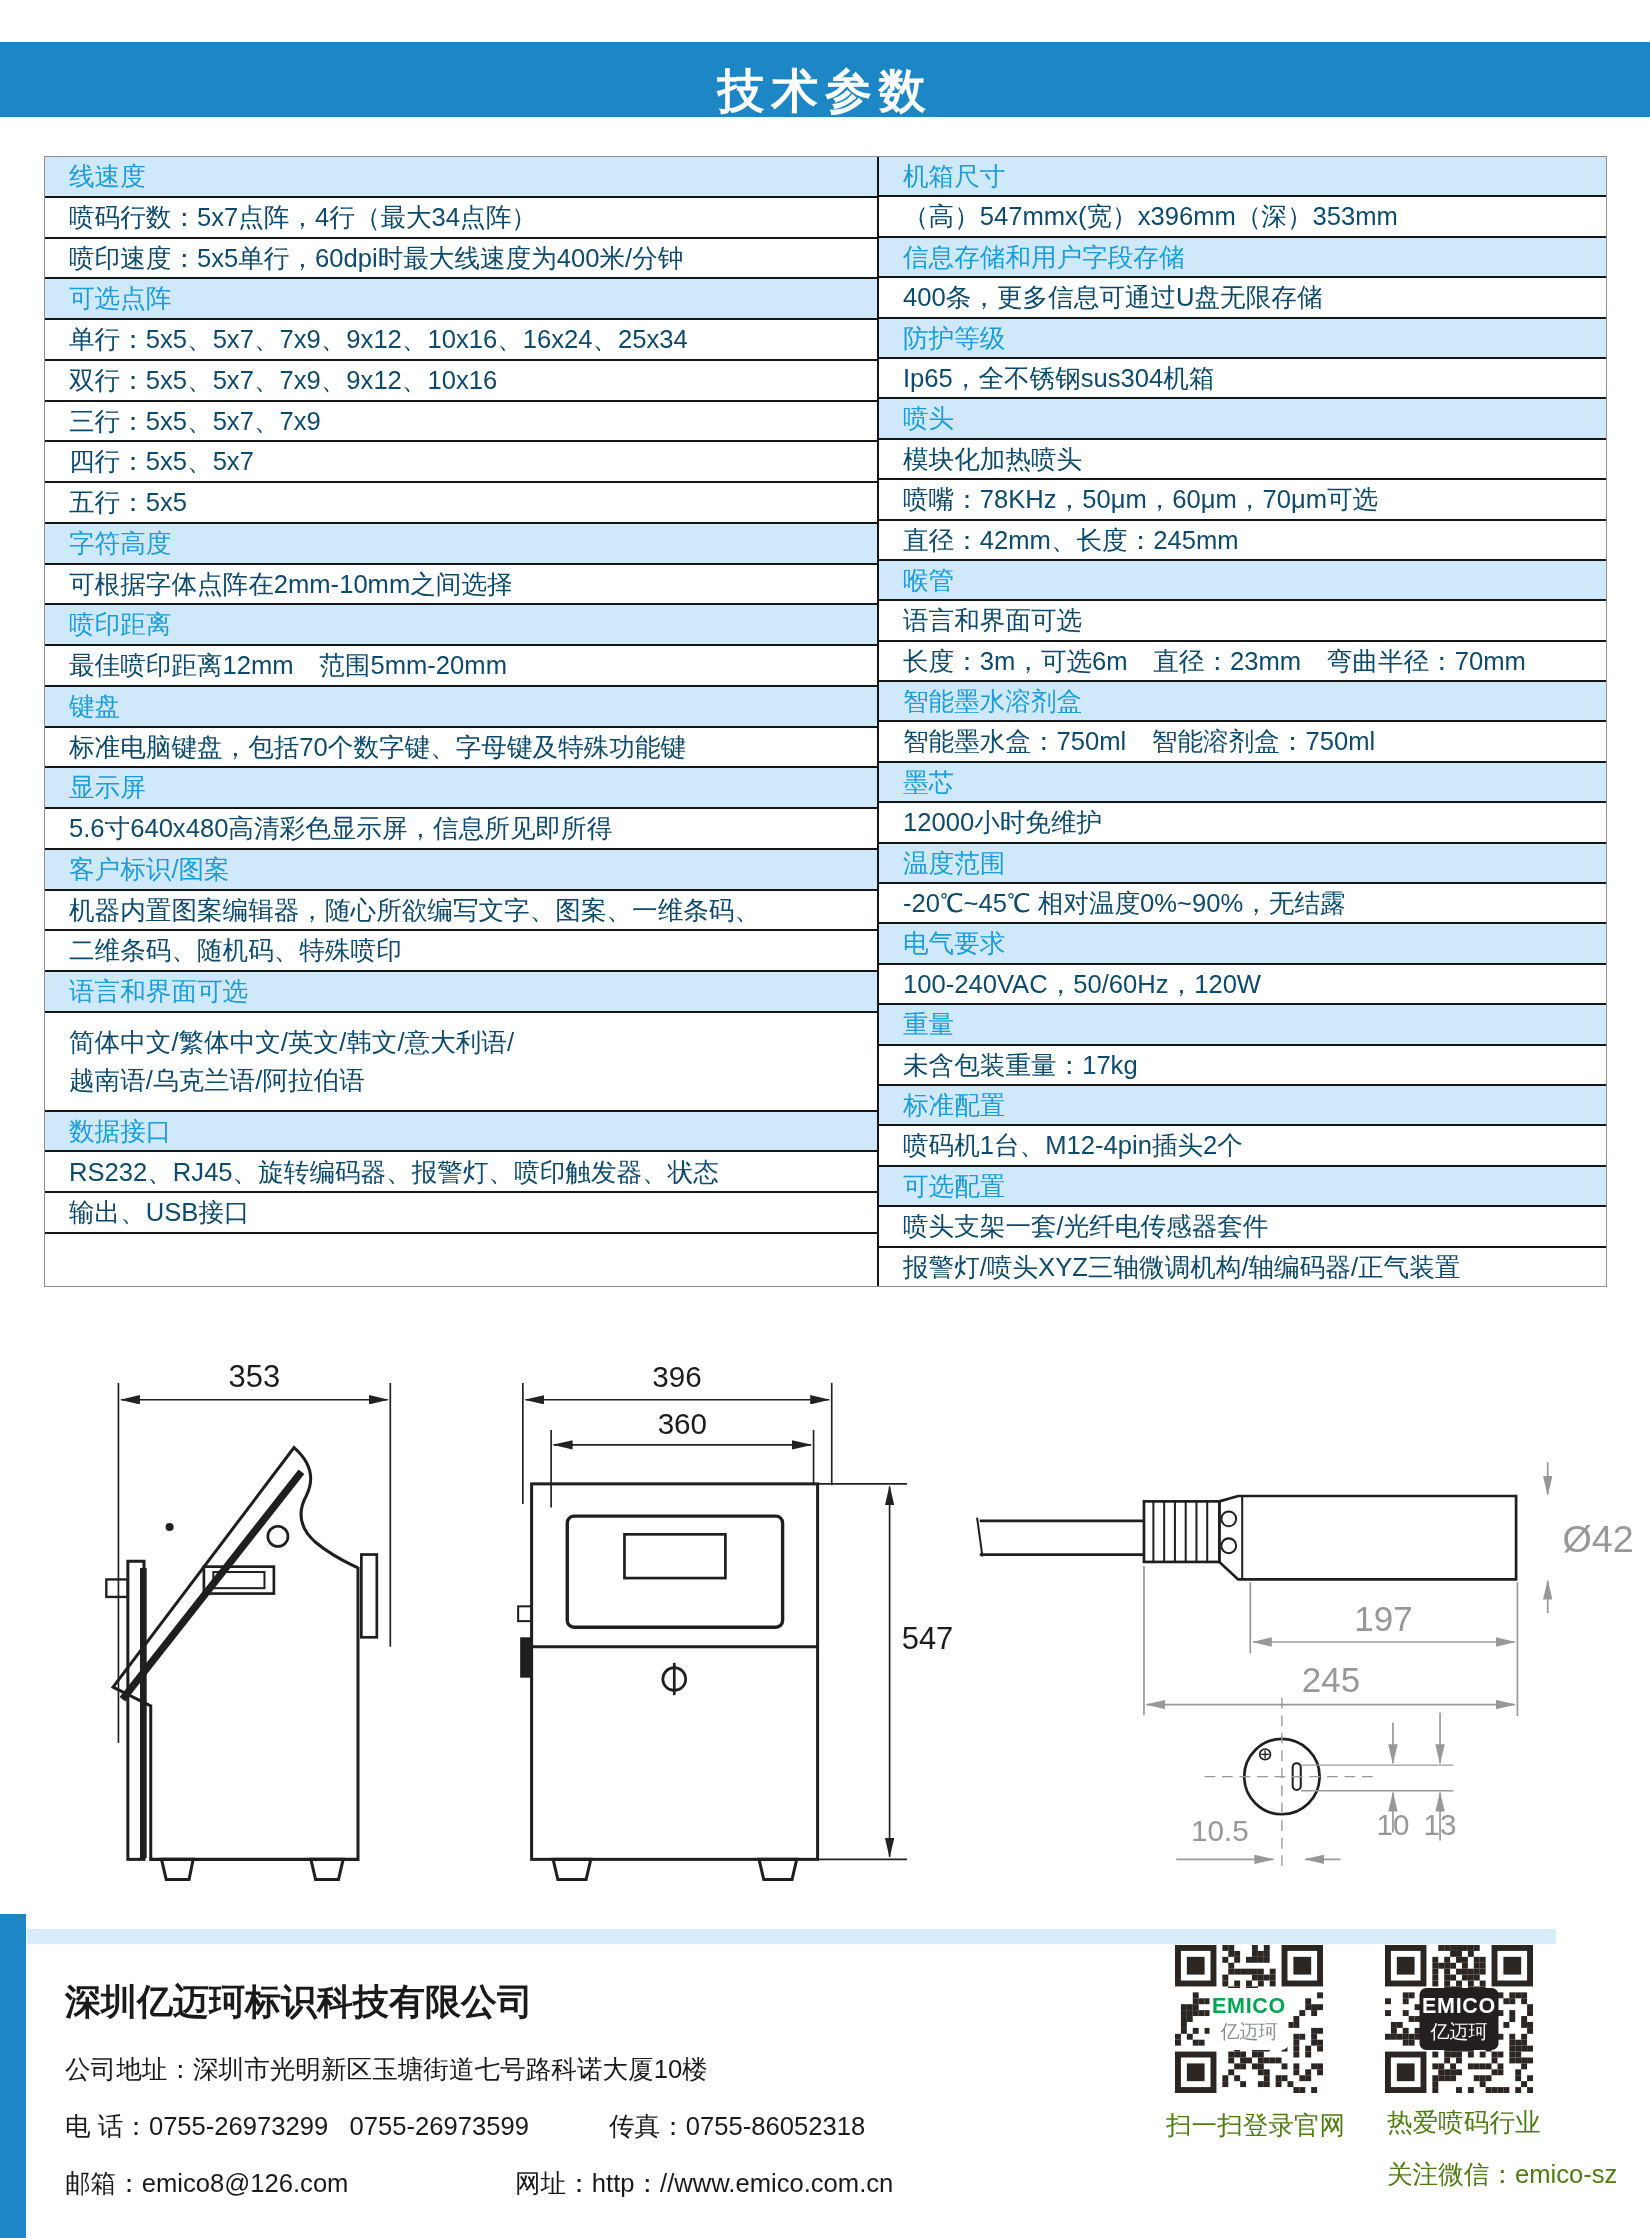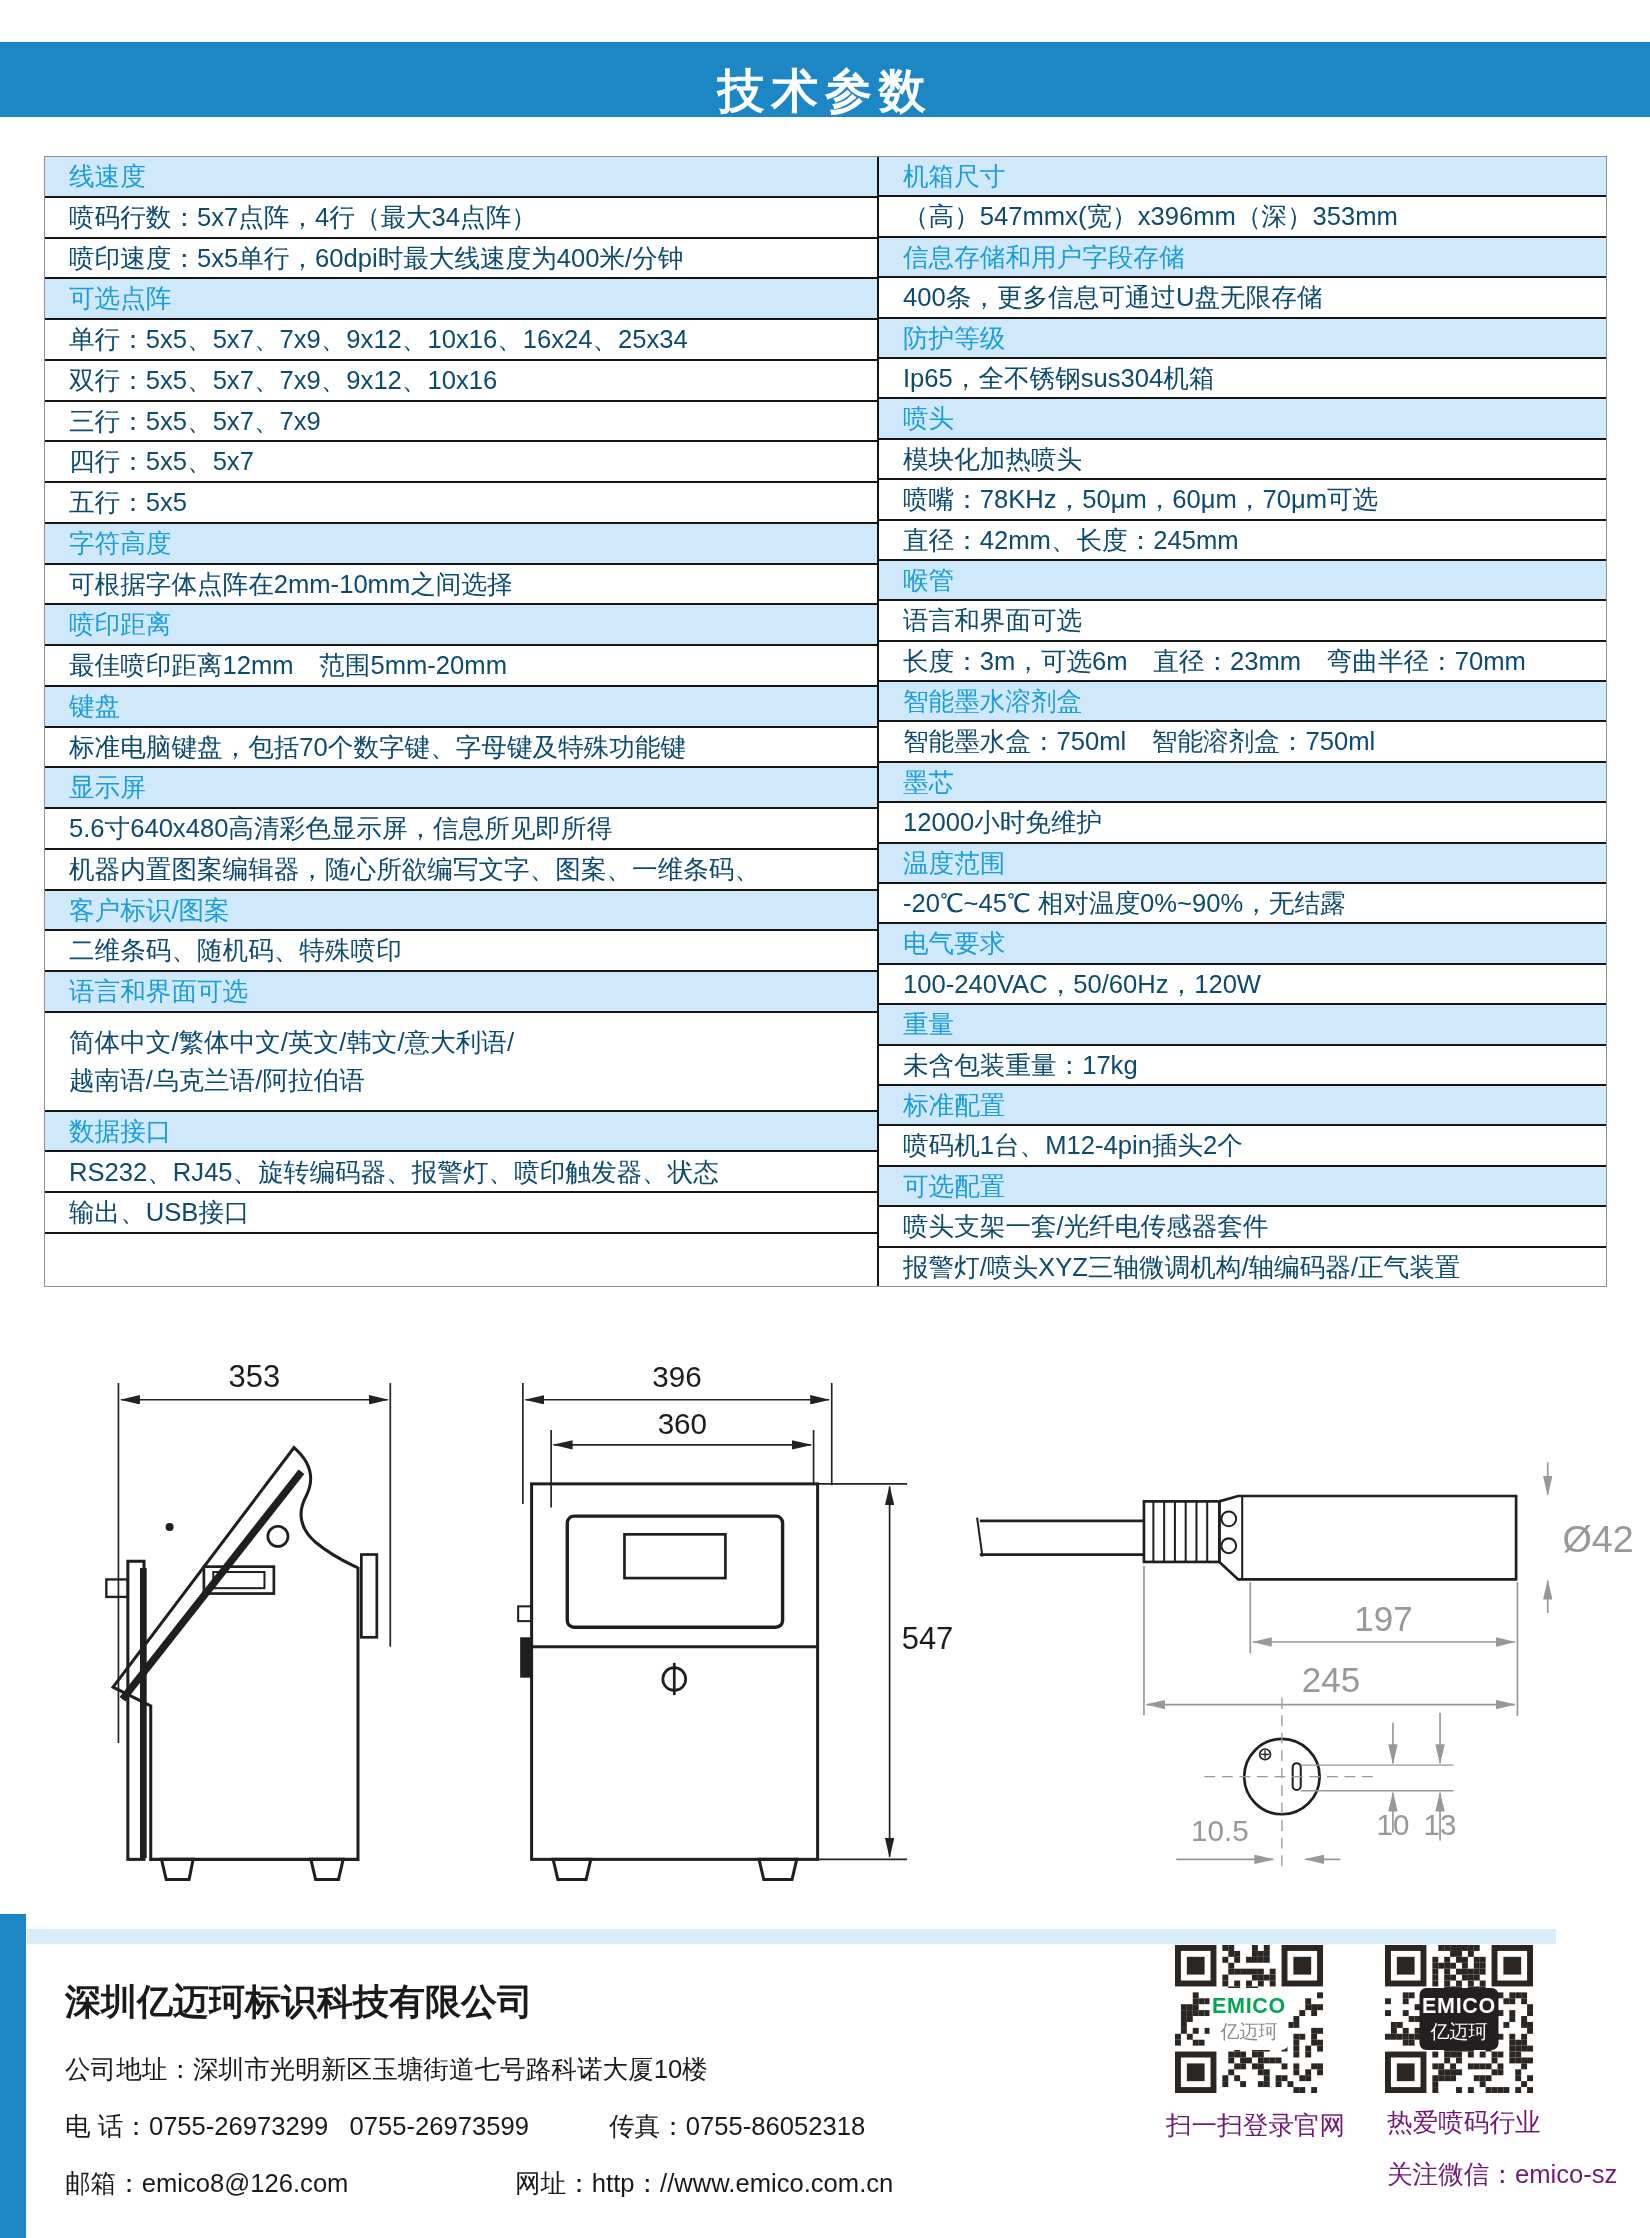--- a/index.html
+++ b/index.html
@@ -44,21 +44,21 @@
             width:79px;height:62px;border-radius:6.7px;display:flex;flex-direction:column;
             align-items:center;justify-content:center;line-height:1.1;text-align:right;}
   .qr-label.light{background:#ffffff;}
   .qr-label.dark{background:#231f20;}
   .qr-logo{font-size:21.5px;font-weight:bold;letter-spacing:0.7px;}
   .qr-sub{font-size:19px;margin-top:2.7px;}
   .light .qr-logo{color:#00a651;}
   .light .qr-sub{color:#8a8c8e;}
   .dark .qr-logo,.dark .qr-sub{color:#ffffff;}
 
-  .qr-cap{position:absolute;font-size:25.6px;color:#701a75;white-space:nowrap;}
+  .qr-cap{position:absolute;font-size:25.6px;color:#4d7c0f;white-space:nowrap;}
   .cap-left{left:1166px;top:2108px;width:166px;text-align:center;}
   .cap-r1{left:1387px;top:2105px;}
   .cap-r2{left:1387px;top:2157px;}
 </style>
 </head>
 <body>
 
 <div class="page">
 
   <div class="title-band">
@@ -77,22 +77,22 @@
         <div class="row d">四行：5x5、5x7</div>
         <div class="row d">五行：5x5</div>
         <div class="row h">字符高度</div>
         <div class="row d">可根据字体点阵在2mm-10mm之间选择</div>
         <div class="row h">喷印距离</div>
         <div class="row d">最佳喷印距离12mm　范围5mm-20mm</div>
         <div class="row h">键盘</div>
         <div class="row d">标准电脑键盘，包括70个数字键、字母键及特殊功能键</div>
         <div class="row h">显示屏</div>
         <div class="row d">5.6寸640x480高清彩色显示屏，信息所见即所得</div>
+        <div class="row h">客户标识/图案</div>
         <div class="row d">机器内置图案编辑器，随心所欲编写文字、图案、一维条码、</div>
-        <div class="row h">客户标识/图案</div>
         <div class="row d">二维条码、随机码、特殊喷印</div>
         <div class="row h">语言和界面可选</div>
         <div class="row d" style="flex: 2.5 2.5 0%;">简体中文/繁体中文/英文/韩文/意大利语/
 越南语/乌克兰语/阿拉伯语</div>
         <div class="row h">数据接口</div>
         <div class="row d">RS232、RJ45、旋转编码器、报警灯、喷印触发器、状态</div>
         <div class="row d">输出、USB接口</div>
         <div class="row d" style="flex: 1.35 1.35 0%;"></div>
       </div>
     <div class="col col-right" id="col-right">

